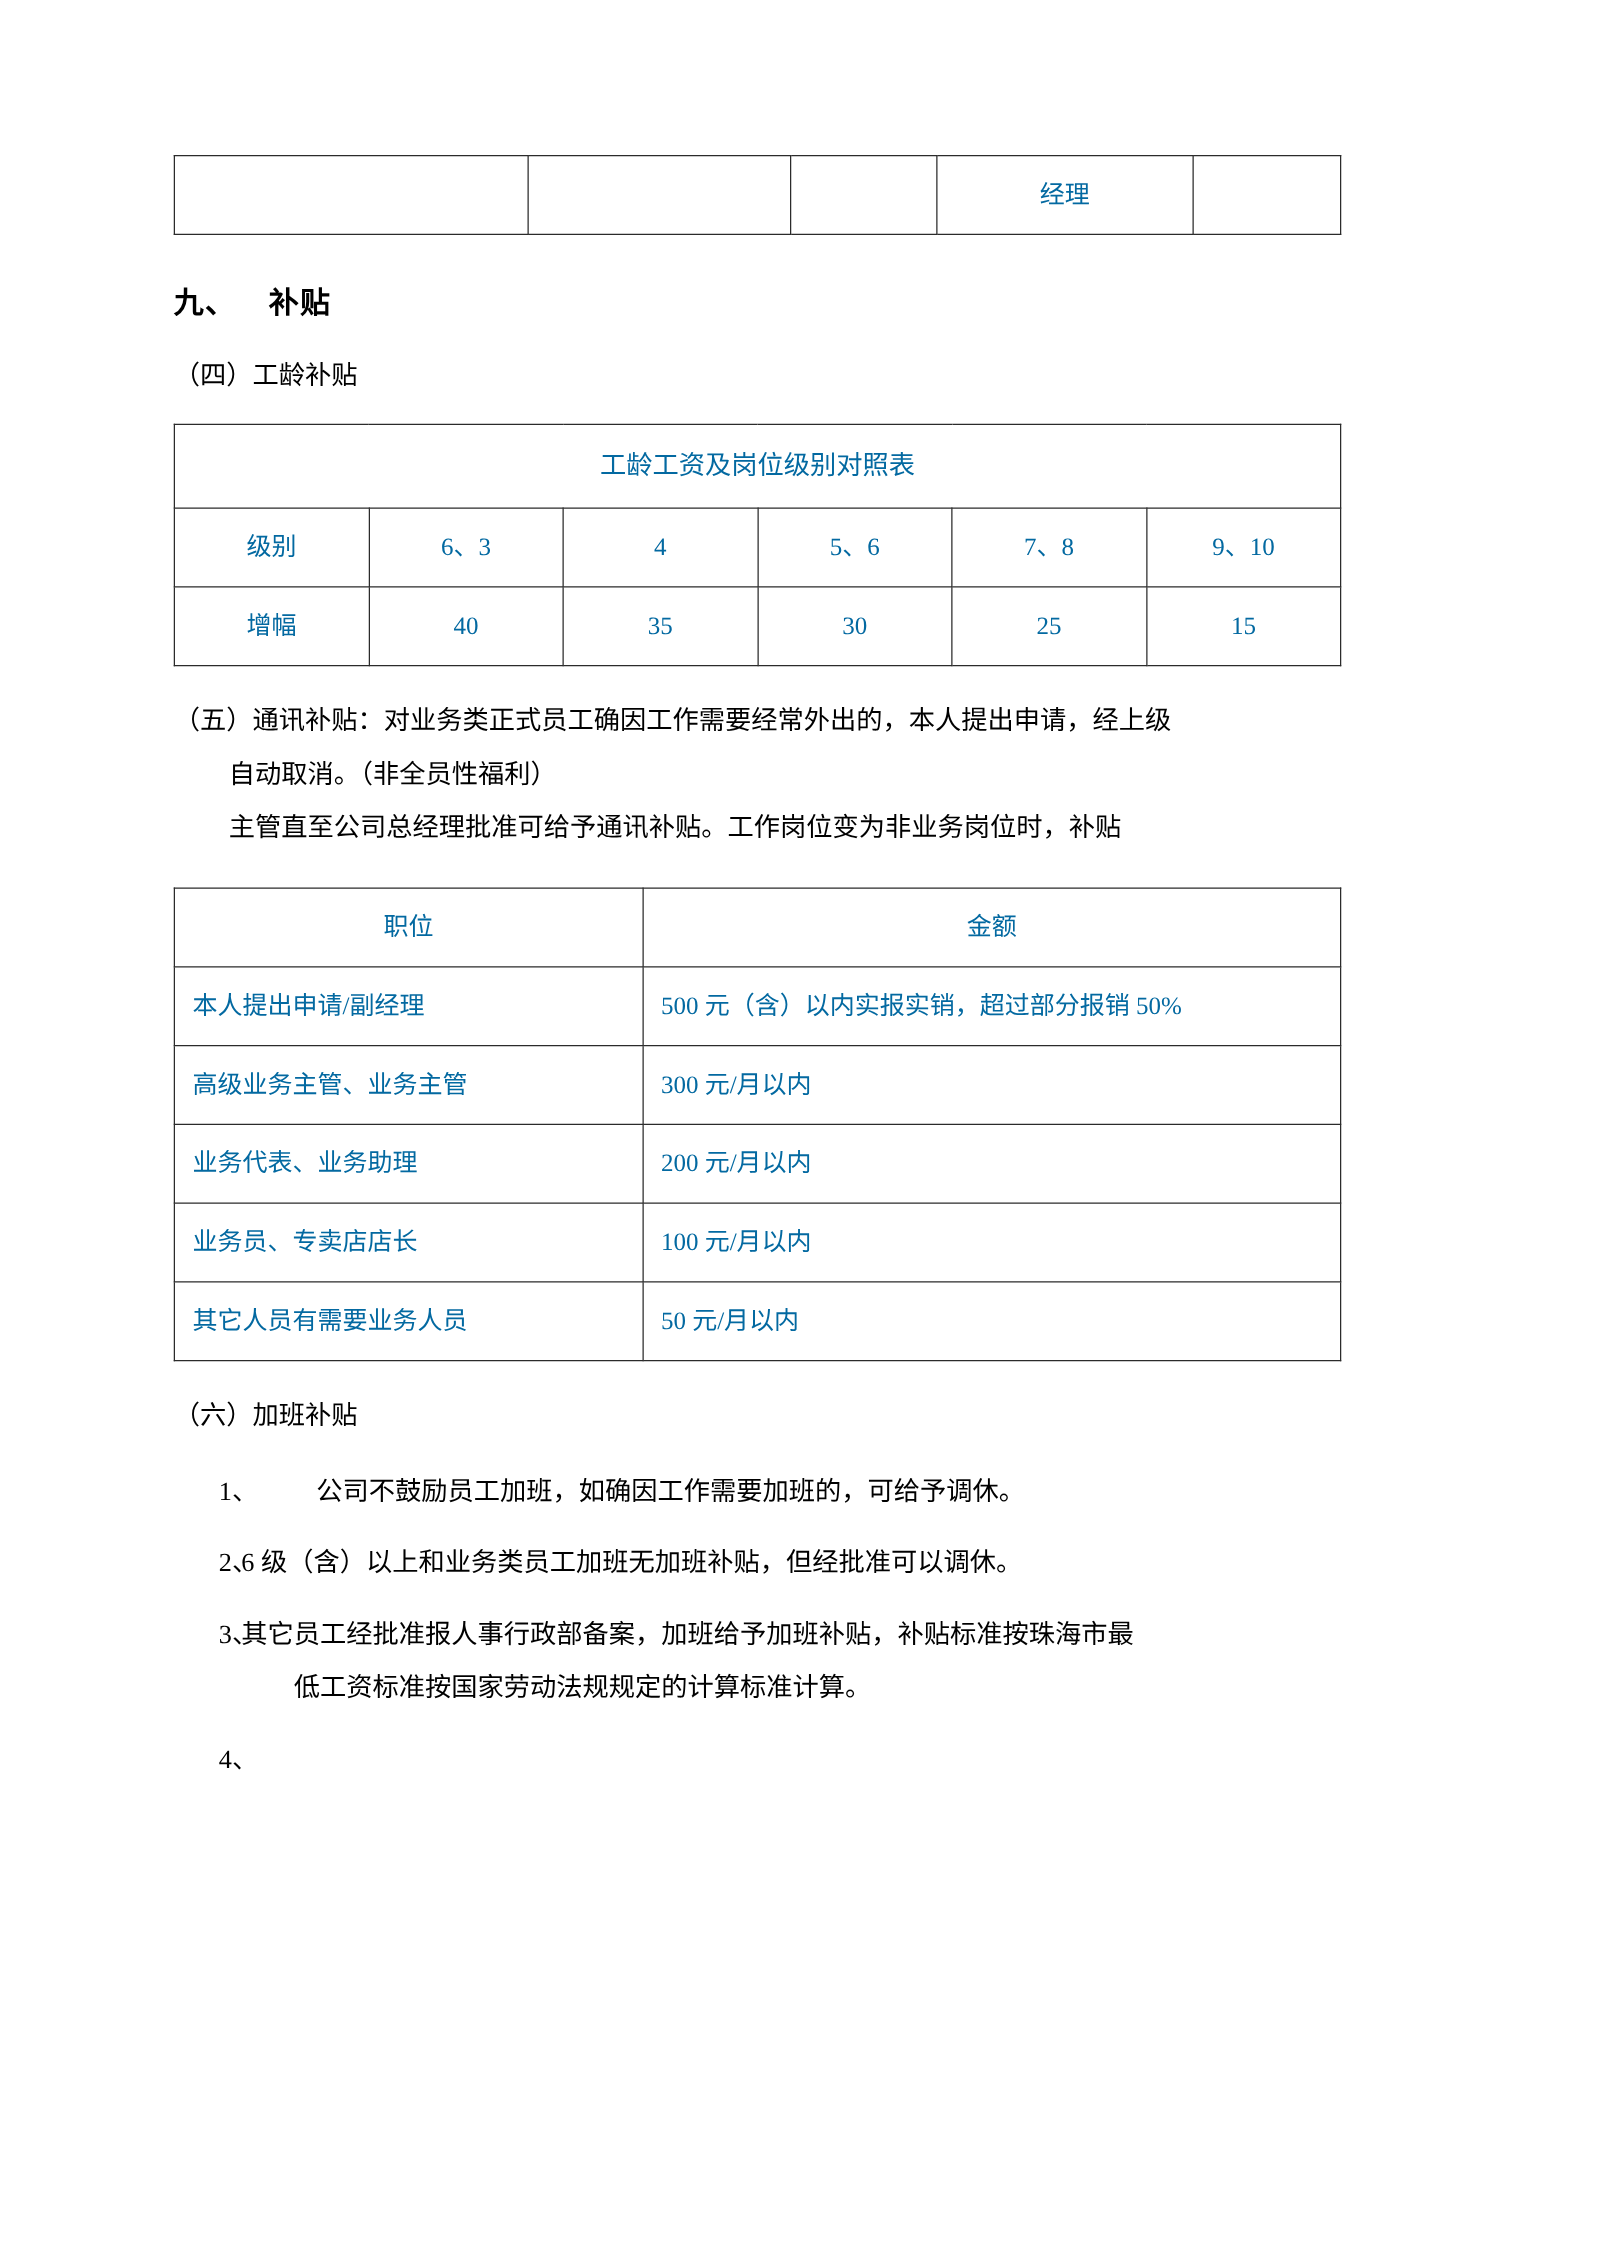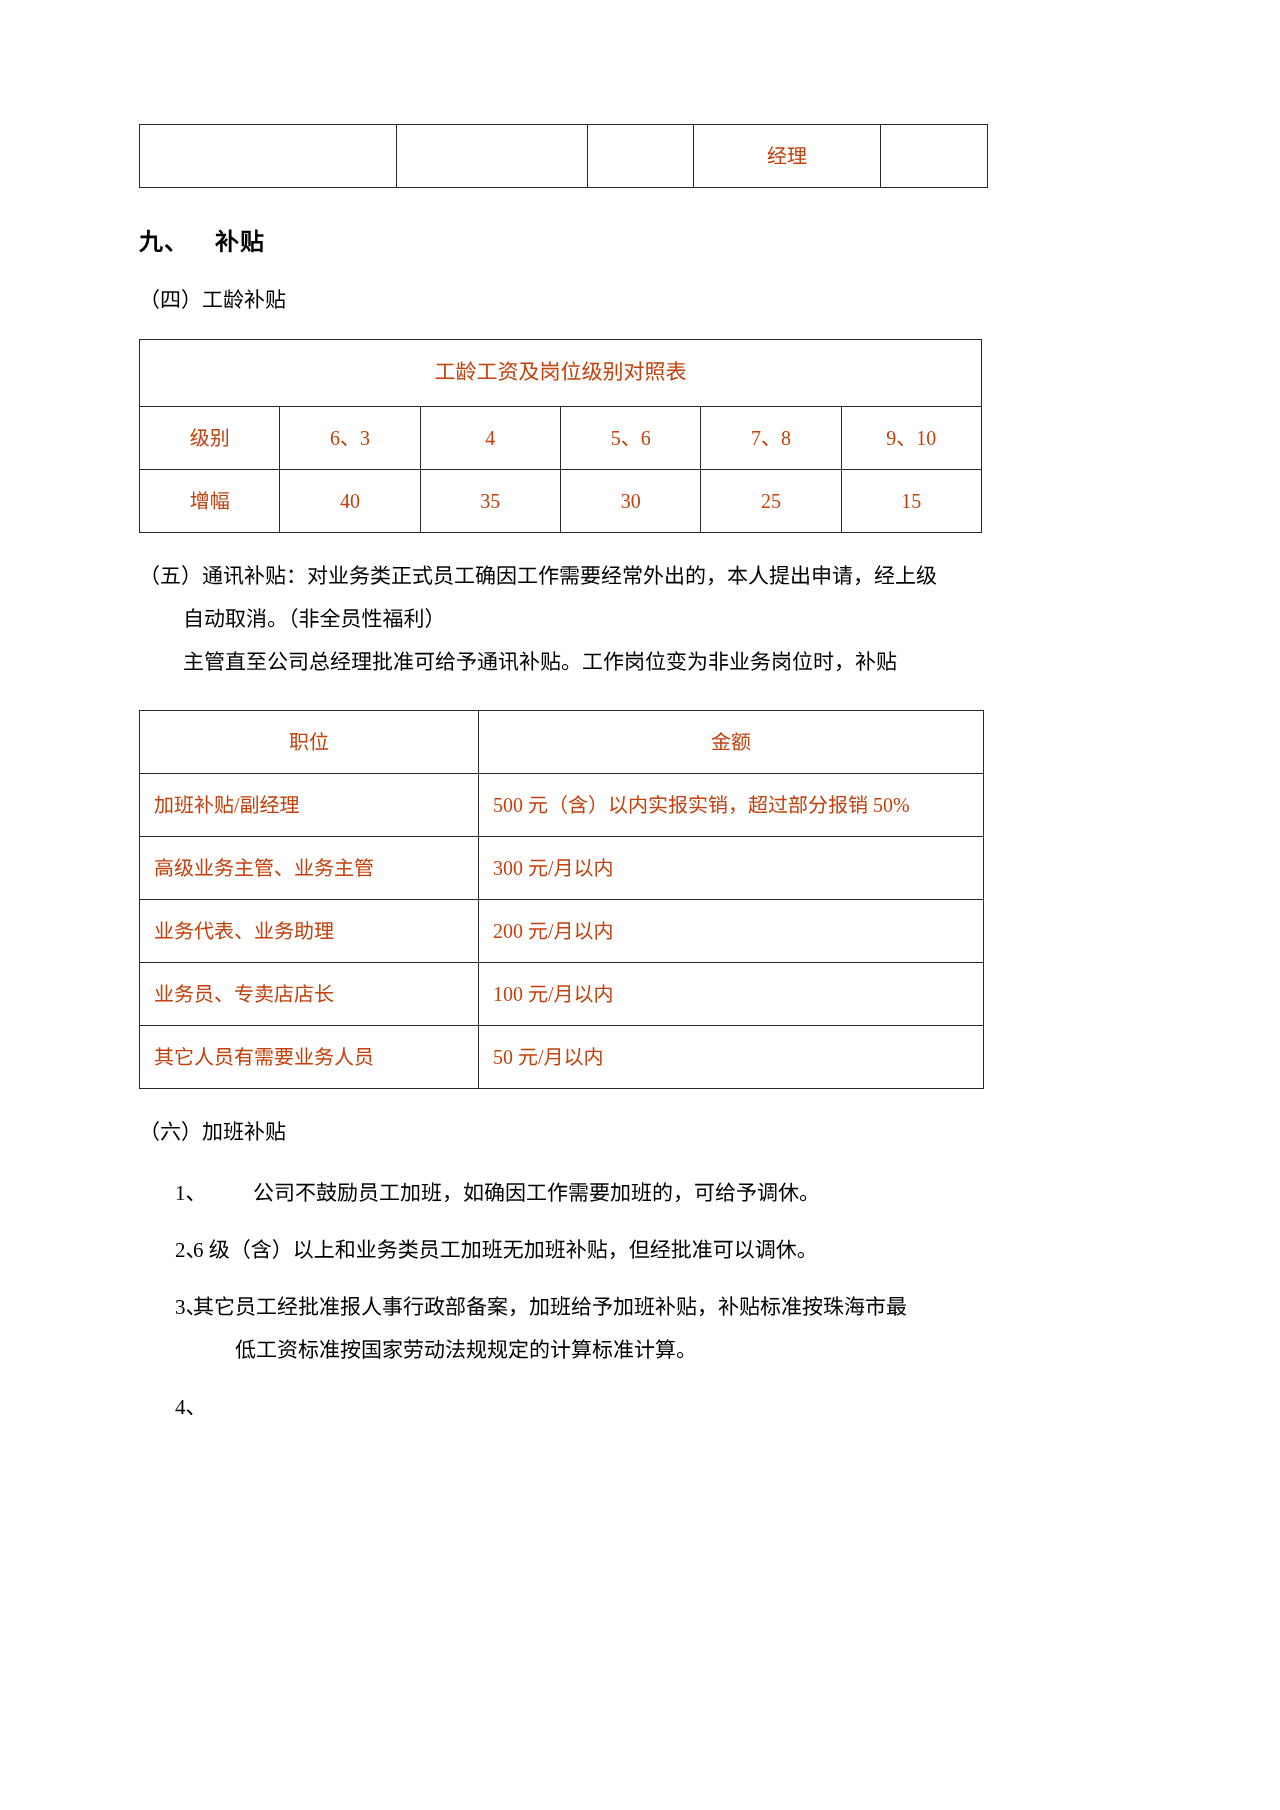--- a/index.html
+++ b/index.html
@@ -26,31 +26,31 @@
   .content {
     position: absolute;
     left: 139px;
     top: 0;
     width: 843px;
   }
 
   
   table.doc-table {
     border-collapse: collapse;
-    width: 843px;
+    width: 934px;
     table-layout: fixed;
   }
   table.doc-table td {
     border: 1px solid #2b2b2b;
     padding: 0;
     vertical-align: middle;
     text-align: center;
     font-size: 20px;
     line-height: 1.4;
-    color: #c2410c;
+    color: #0369a1;
   }
 
   
   .tbl-top { margin-top: 124px; }
   .tbl-top td { height: 62px; }
   .tbl-top td.c1 { width: 256px; }
   .tbl-top td.c2 { width: 190px; }
   .tbl-top td.c3 { width: 105px; }
   .tbl-top td.c4 { width: 186px; }
   .tbl-top td.c5 { width: 106px; }
@@ -175,21 +175,21 @@
       <span class="cont">主管直至公司总经理批准可给予通讯补贴。工作岗位变为非业务岗位时，补贴</span>
     </div>
 
     <table class="doc-table tbl-comm">
       <tbody>
         <tr class="head">
           <td class="pos">职位</td>
           <td class="amt">金额</td>
         </tr>
         <tr>
-          <td class="pos posleft">加班补贴/副经理</td>
+          <td class="pos posleft">本人提出申请/副经理</td>
           <td class="amt">500 元（含）以内实报实销，超过部分报销 50%</td>
         </tr>
         <tr>
           <td class="pos posleft">高级业务主管、业务主管</td>
           <td class="amt">300 元/月以内</td>
         </tr>
         <tr>
           <td class="pos posleft">业务代表、业务助理</td>
           <td class="amt">200 元/月以内</td>
         </tr>

